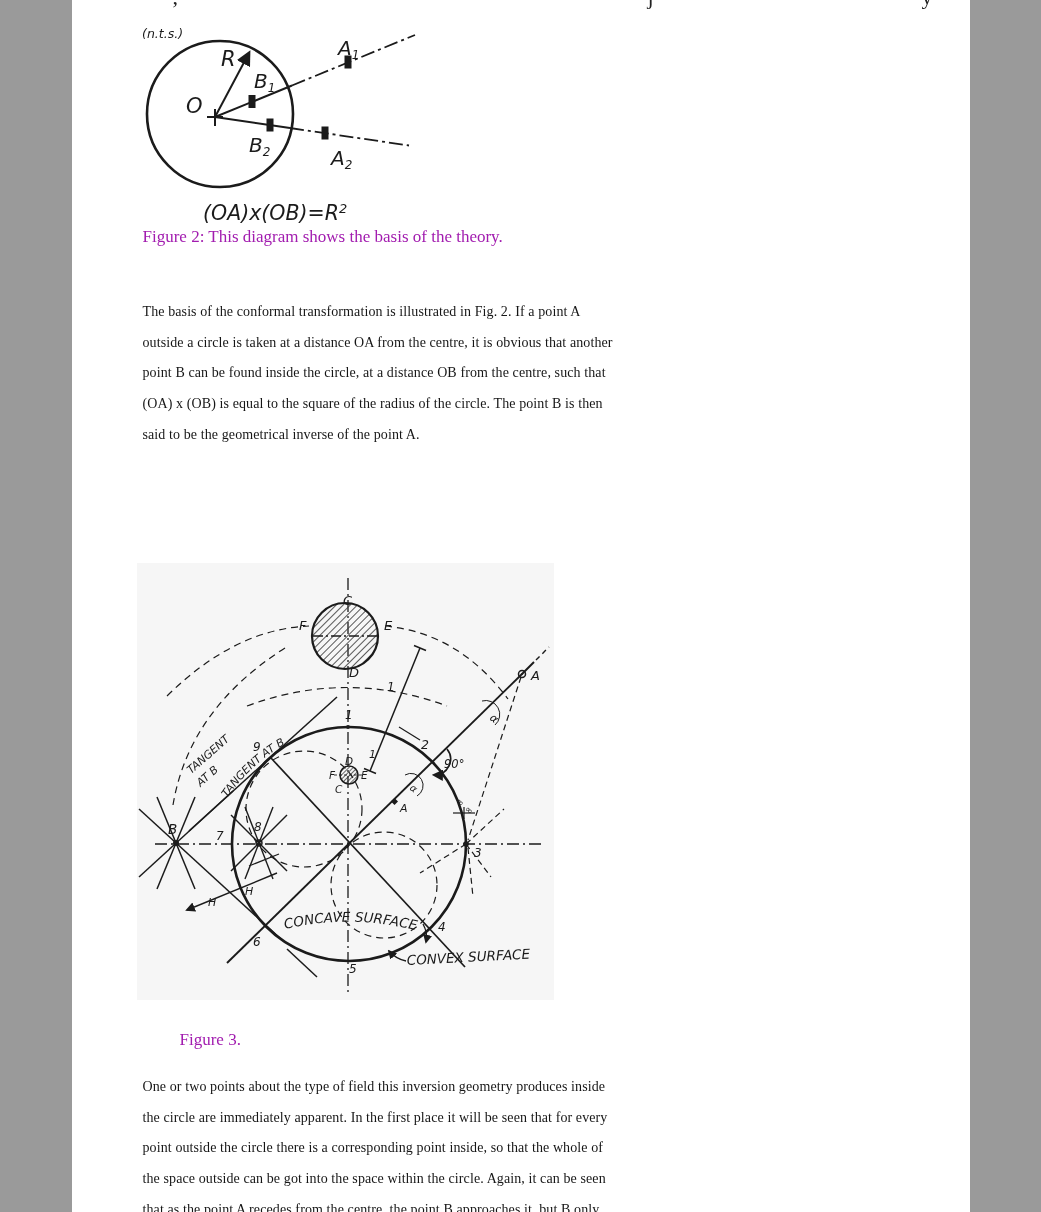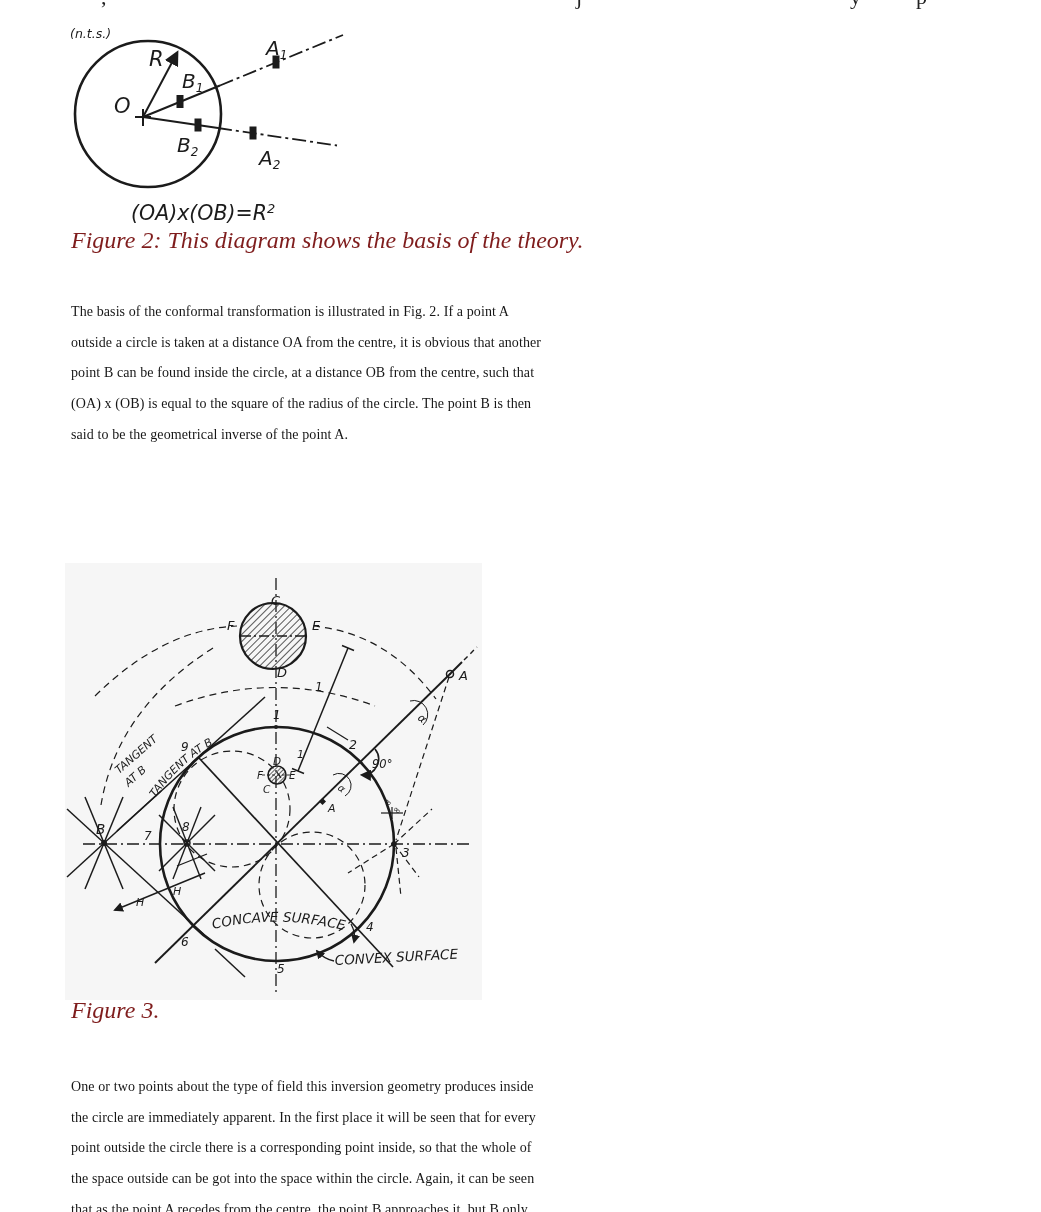--- a/index.html
+++ b/index.html
@@ -1,28 +1,28 @@
 <!DOCTYPE html>
 <html><head>
 <meta charset="utf-8">
 <style>
   html,body{margin:0;padding:0;background:#9a9a9a;}
   .page{
-    position:relative;width:1041px;height:1212px;margin:0 auto;
+    position:relative;width:898px;height:1212px;margin:0 auto;
     background:#ffffff;color:#141414;
     font-family:"Liberation Serif",serif;overflow:hidden;
   }
   .topclip{position:absolute;top:0;left:0;width:1041px;height:13px;overflow:hidden;}
   .topclip span{position:absolute;top:-16px;font-size:22px;color:#222;font-family:"Liberation Serif",serif;}
   .para{
     position:absolute;left:71px;width:930px;
     font-size:14px;line-height:30.7px;letter-spacing:.1px;
     white-space:pre-line;color:#161616;
   }
-  .caption{position:absolute;left:71px;font-style:italic;font-size:24px;color:#7f1d1d;}
+  .caption{position:absolute;left:71px;font-size:17px;color:#a21caf;}
   .fig{position:absolute;}
   .fig3wrap{background:#f6f6f6;}
   svg text{font-family:"DejaVu Sans",sans-serif;fill:#1b1b1b;}
   .hand{font-style:italic;}
   .ink{stroke:#1b1b1b;fill:none;}
 </style>
 </head>
 <body>
 
 <div class="page">
@@ -209,21 +209,21 @@
       <text class="hand" font-size="11" transform="rotate(-41 60 206)" x="52" y="206">TANGENT</text>
       <text class="hand" font-size="11" transform="rotate(-41 68 220)" x="62" y="220">AT B</text>
       <text class="hand" font-size="11"><textPath href="#tcurve">TANGENT AT B</textPath></text>
 
       <text class="hand" font-size="13.5"><textPath href="#ccurve">CONCAVE SURFACE</textPath></text>
       <path class="ink" d="M 286,361 Q 291,370 289,379" stroke-width="1.3" marker-end="url(#ah3)"></path>
       <text class="hand" x="270" y="402" font-size="13.5" transform="rotate(-3 270 402)">CONVEX SURFACE</text>
       <path class="ink" d="M 269,398 Q 259,396 252,388" stroke-width="1.3" marker-end="url(#ah3)"></path>
     </svg>
   </div>
-  <div class="caption" style="top:997px;">Figure 3.</div>
+  <div class="caption" style="top:1030px;margin-left:37px;">Figure 3.</div>
 
   <p class="para" style="top:1058px;">One or two points about the type of field this inversion geometry produces inside
 the circle are immediately apparent. In the first place it will be seen that for every
 point outside the circle there is a corresponding point inside, so that the whole of
 the space outside can be got into the space within the circle. Again, it can be seen
 that as the point A recedes from the centre, the point B approaches it, but B only</p>
 
 </div>
 
 </body></html>

